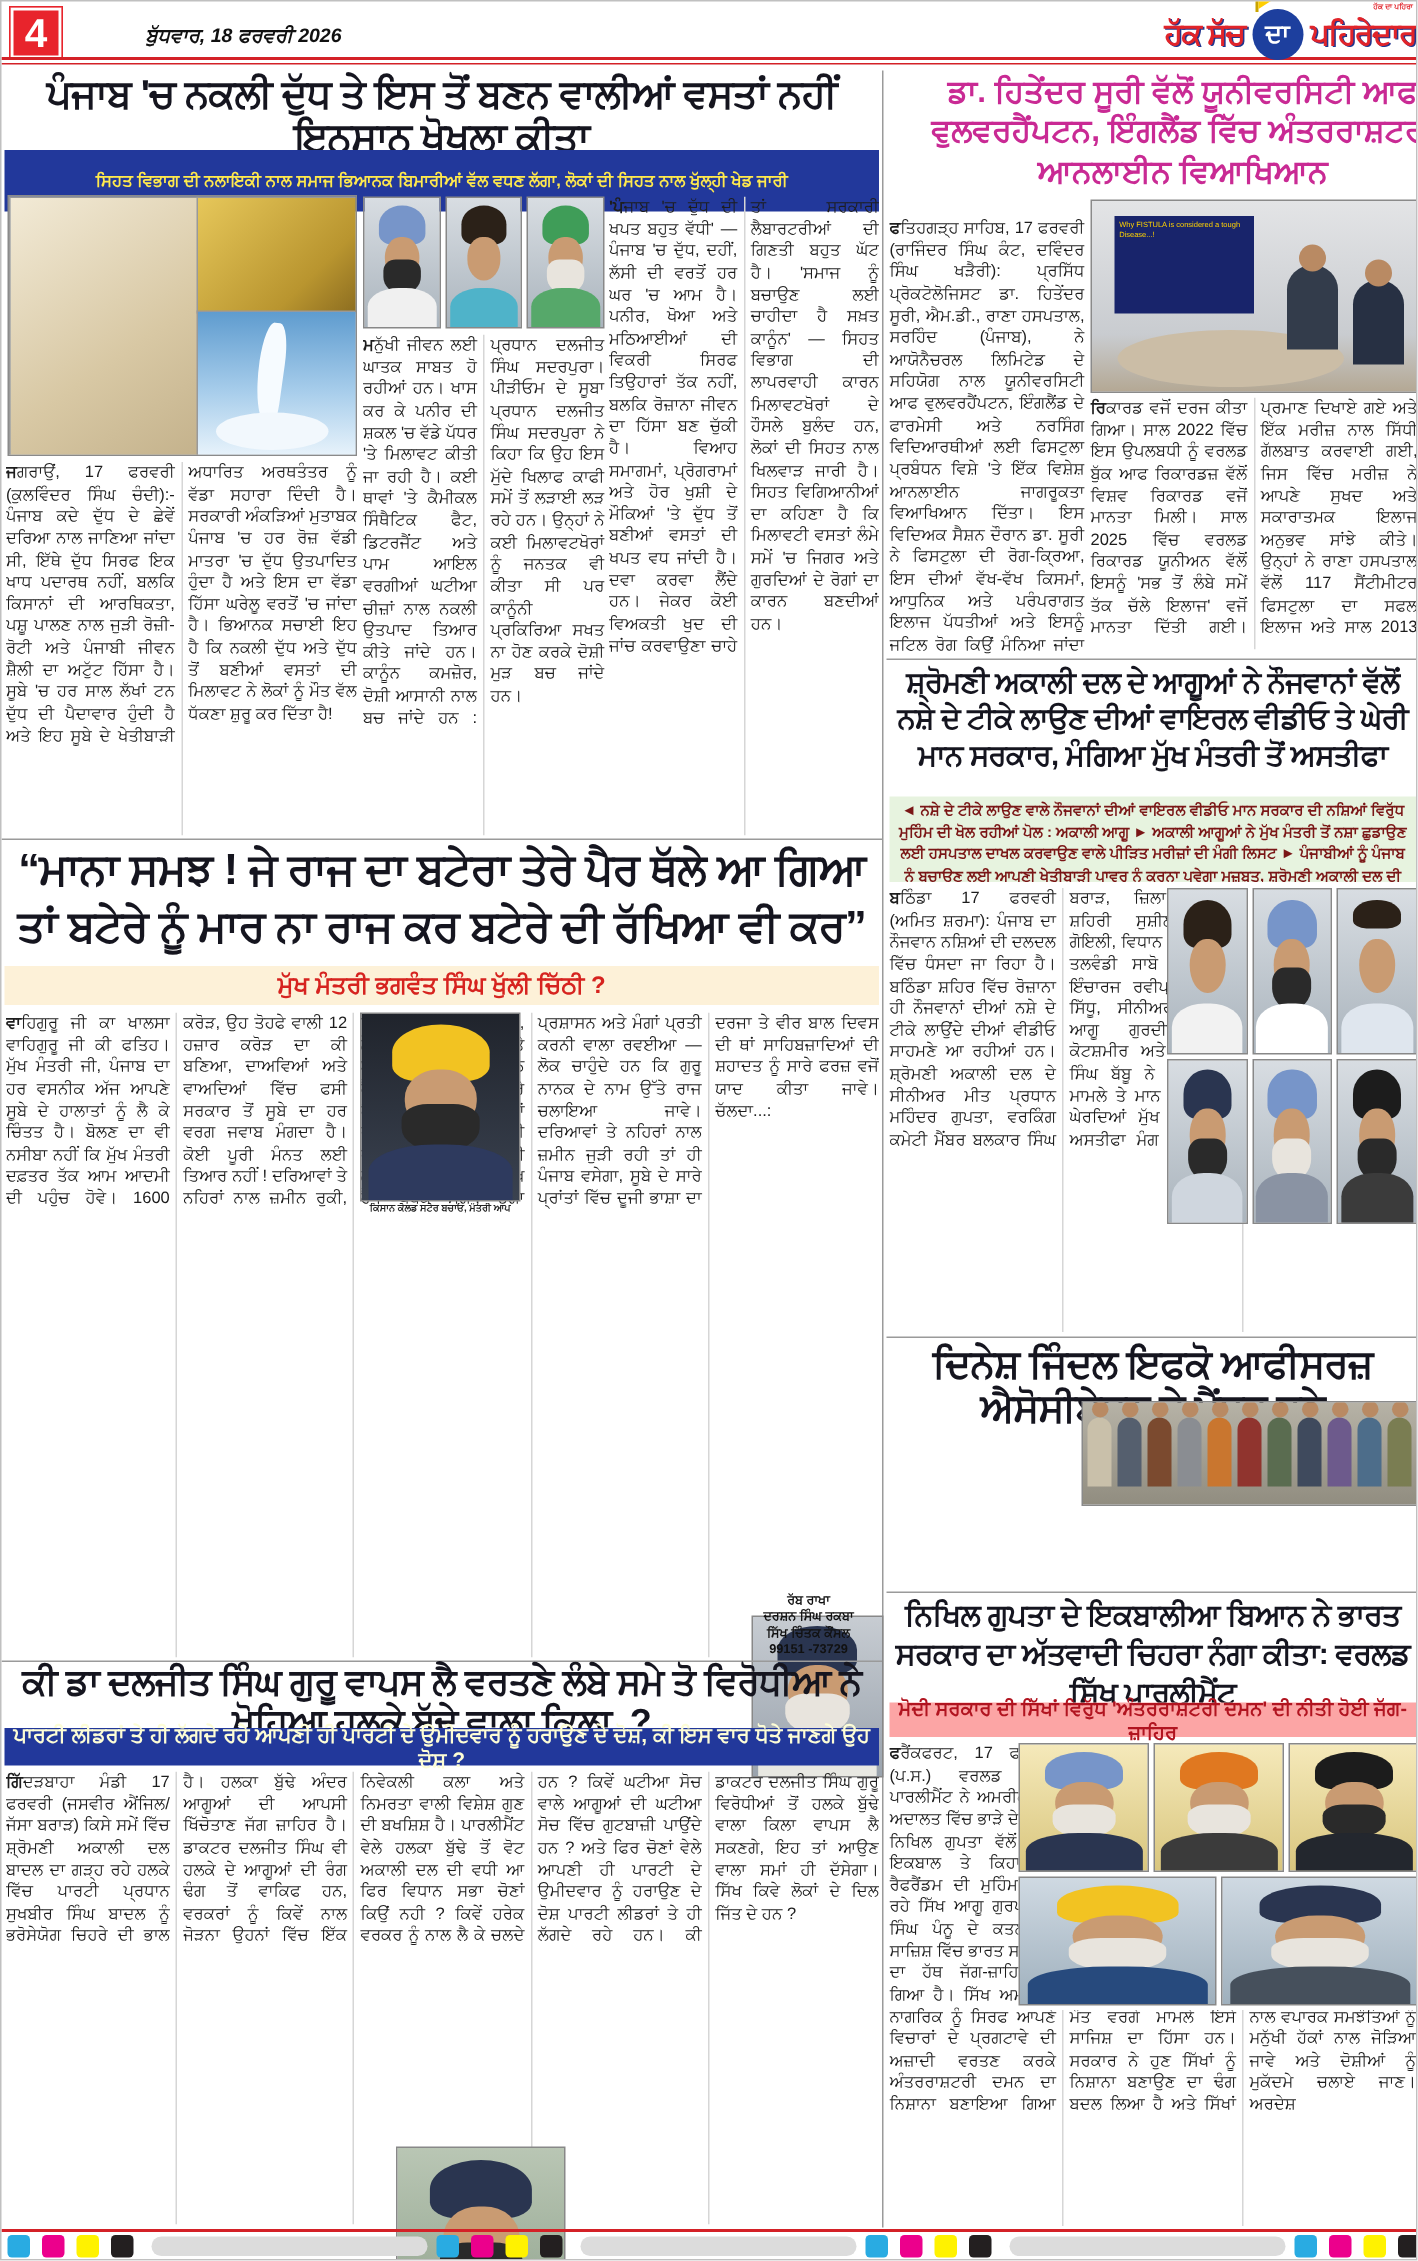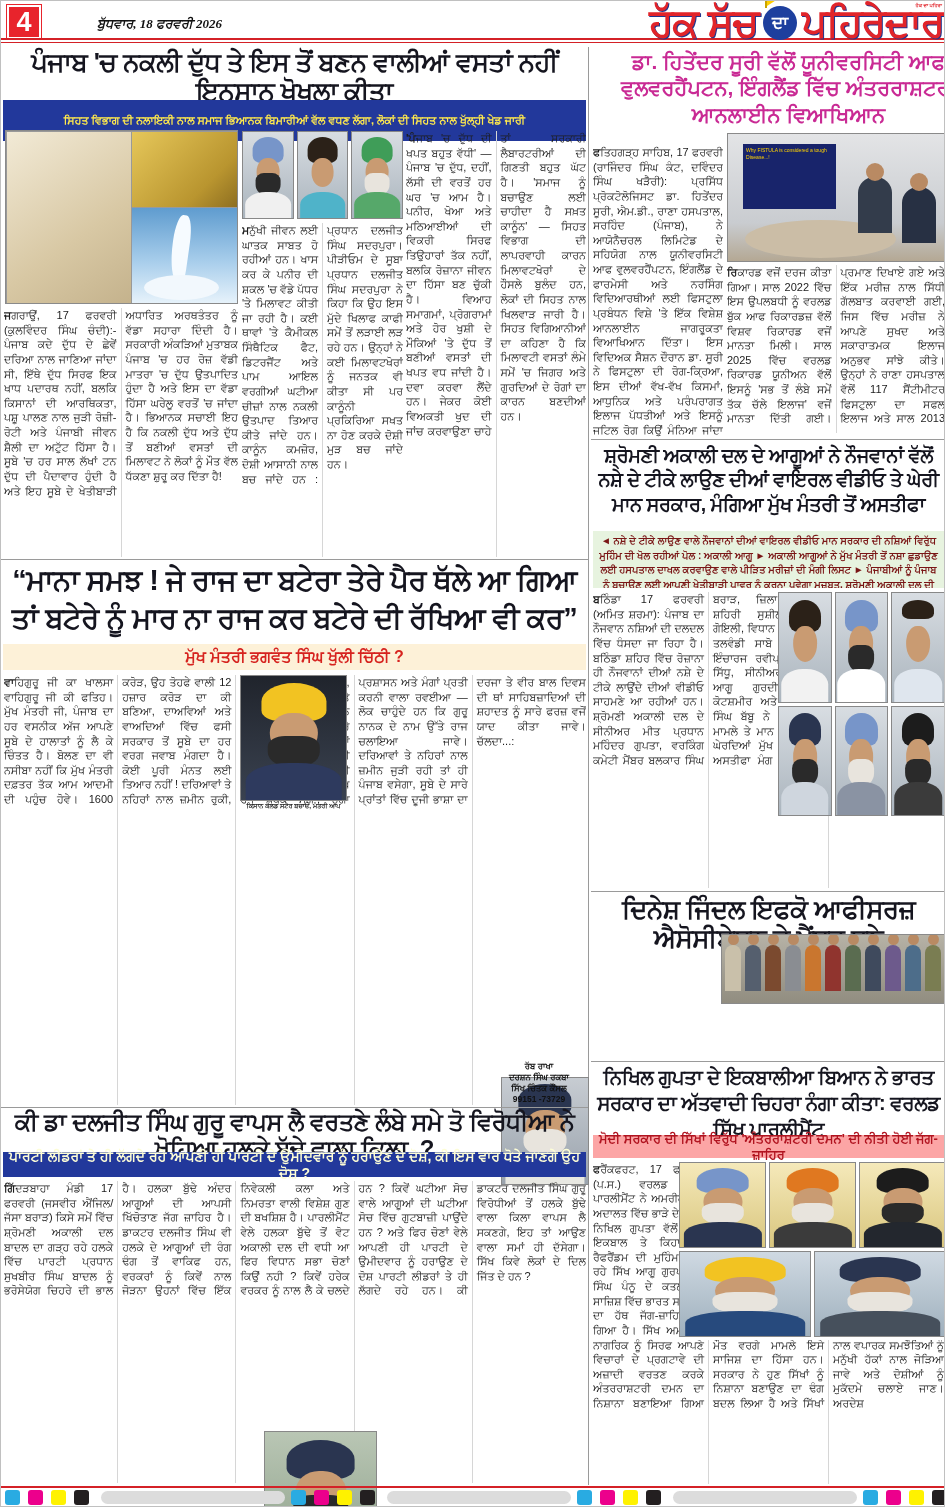--- a/index.html
+++ b/index.html
@@ -3,24 +3,24 @@
 <meta charset="utf-8">
 <style>
   html,body{margin:0;padding:0;background:#e9e9e9;}
   #page{position:relative;width:945px;height:1507px;background:#ffffff;margin:0 auto;
         font-family:"Liberation Sans","DejaVu Sans",sans-serif;overflow:hidden;
         border:1px solid #c0c0c0;box-sizing:border-box;}
   .abs{position:absolute;box-sizing:border-box;}
   
   .numbox{background:#e8242c;color:#fff;font-weight:bold;font-size:27px;display:flex;
           align-items:center;justify-content:center;border:2px solid #fff;outline:1px solid #e8242c;}
-  .date{font-family:Liberation Serif, serif;font-style:italic;font-weight:bold;font-size:13px;color:#111;}
+  .date{font-family:Liberation Sans, sans-serif;font-style:italic;font-weight:bold;font-size:13px;color:#111;}
   .rule-red{background:#d42127;}
   .masthead{display:flex;align-items:center;justify-content:flex-end;gap:5px;}
-  .mast-word{font-size:39px;font-weight:bold;color:#e1242a;text-shadow:1px 1px 0 #20368f;letter-spacing:-1px;white-space:nowrap;}
+  .mast-word{font-size:20px;font-weight:bold;color:#e1242a;text-shadow:1px 1px 0 #20368f;letter-spacing:-1px;white-space:nowrap;}
   .mast-da{position:relative;display:inline-flex;align-items:center;justify-content:center;
            width:34px;height:34px;border-radius:50%;background:#1d3f9e;color:#fff;font-size:17px;
            font-weight:bold;text-shadow:none;flex:0 0 auto;}
   .mast-flag{position:absolute;top:-9px;left:4px;width:0;height:0;border-top:9px solid #ffce00;
              border-right:14px solid transparent;}
   .mast-pole{position:absolute;top:-10px;left:2px;width:2px;height:12px;background:#caa400;}
   .tagline{position:absolute;top:0px;right:2px;font-size:5px;color:#e1242a;font-weight:bold;}
   
   .headline{font-weight:bold;color:#15151f;text-align:center;line-height:1.12;letter-spacing:-0.5px;}
   .deck-blue{background:#22389b;color:#ffe94d;font-weight:bold;text-align:center;

